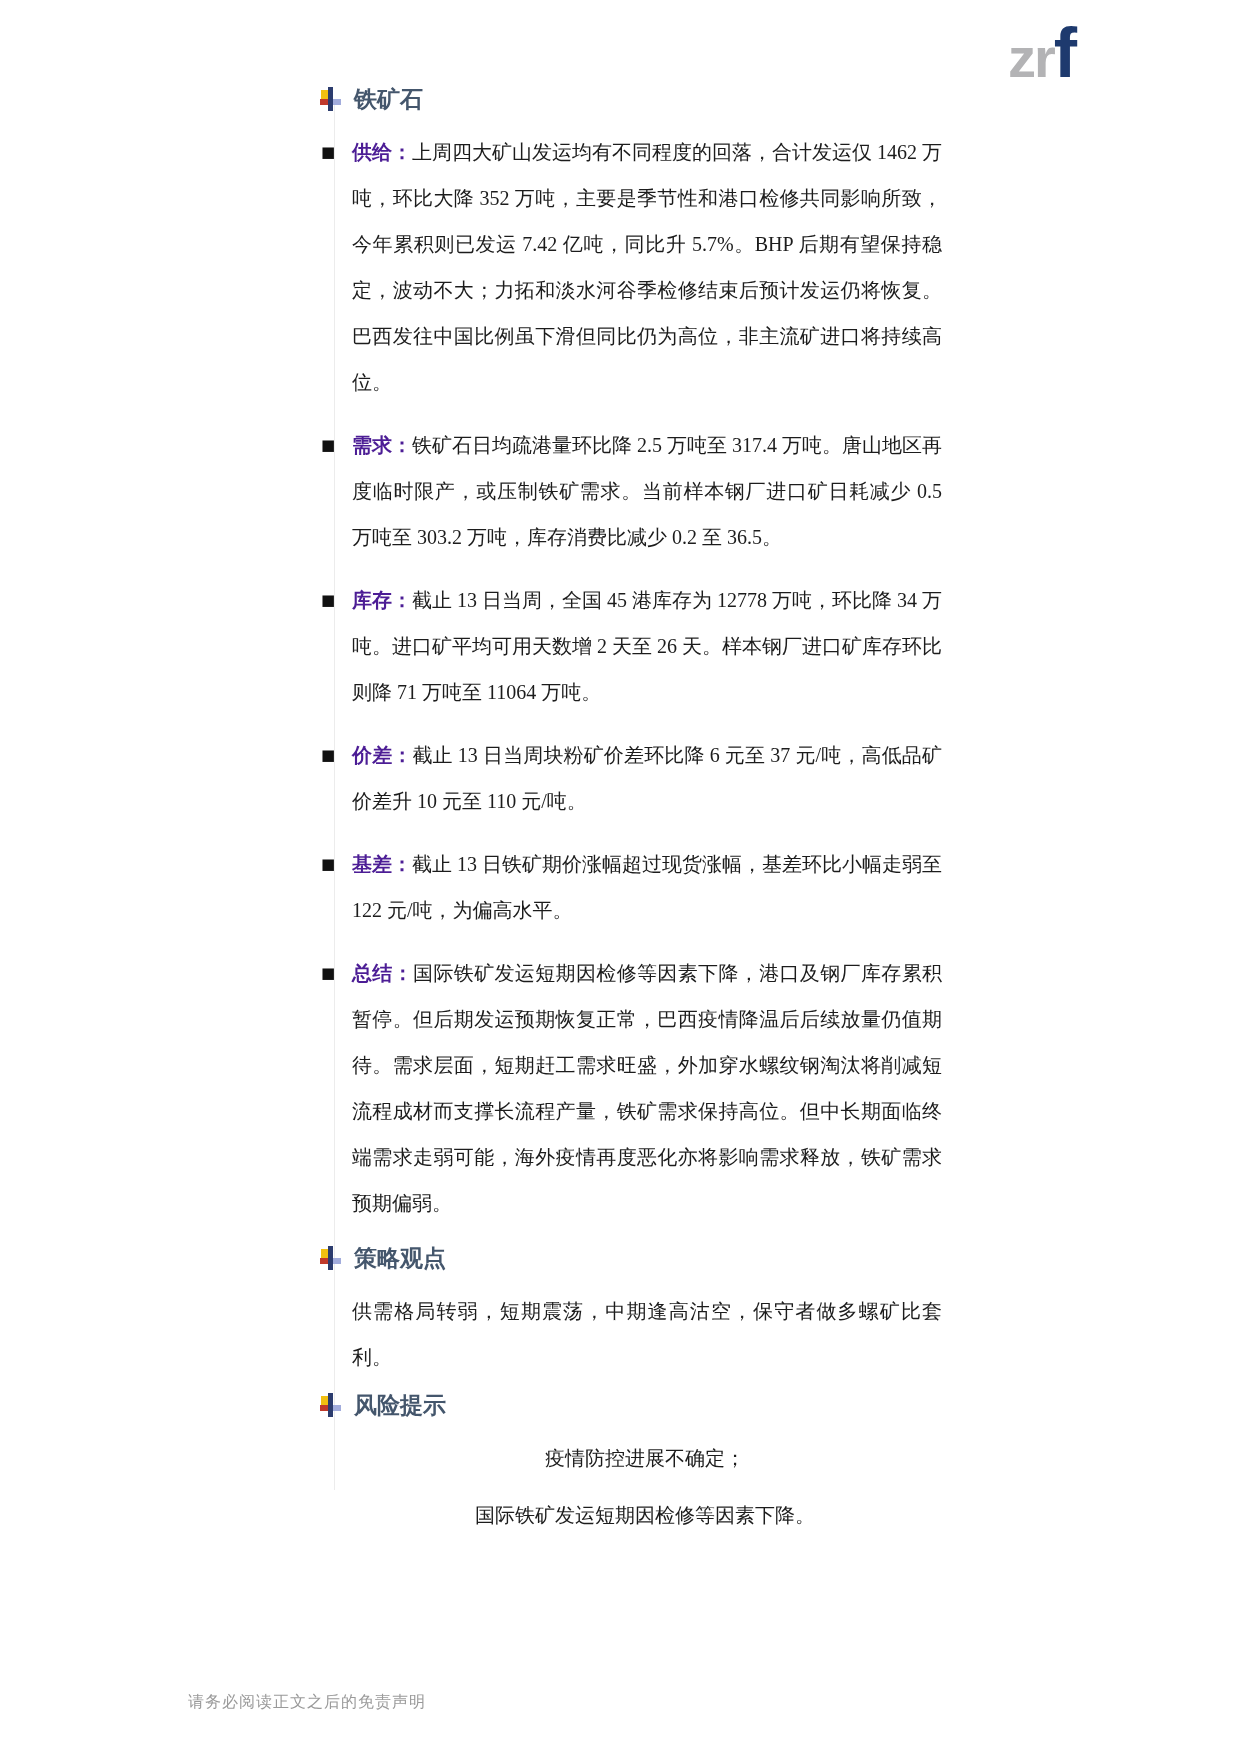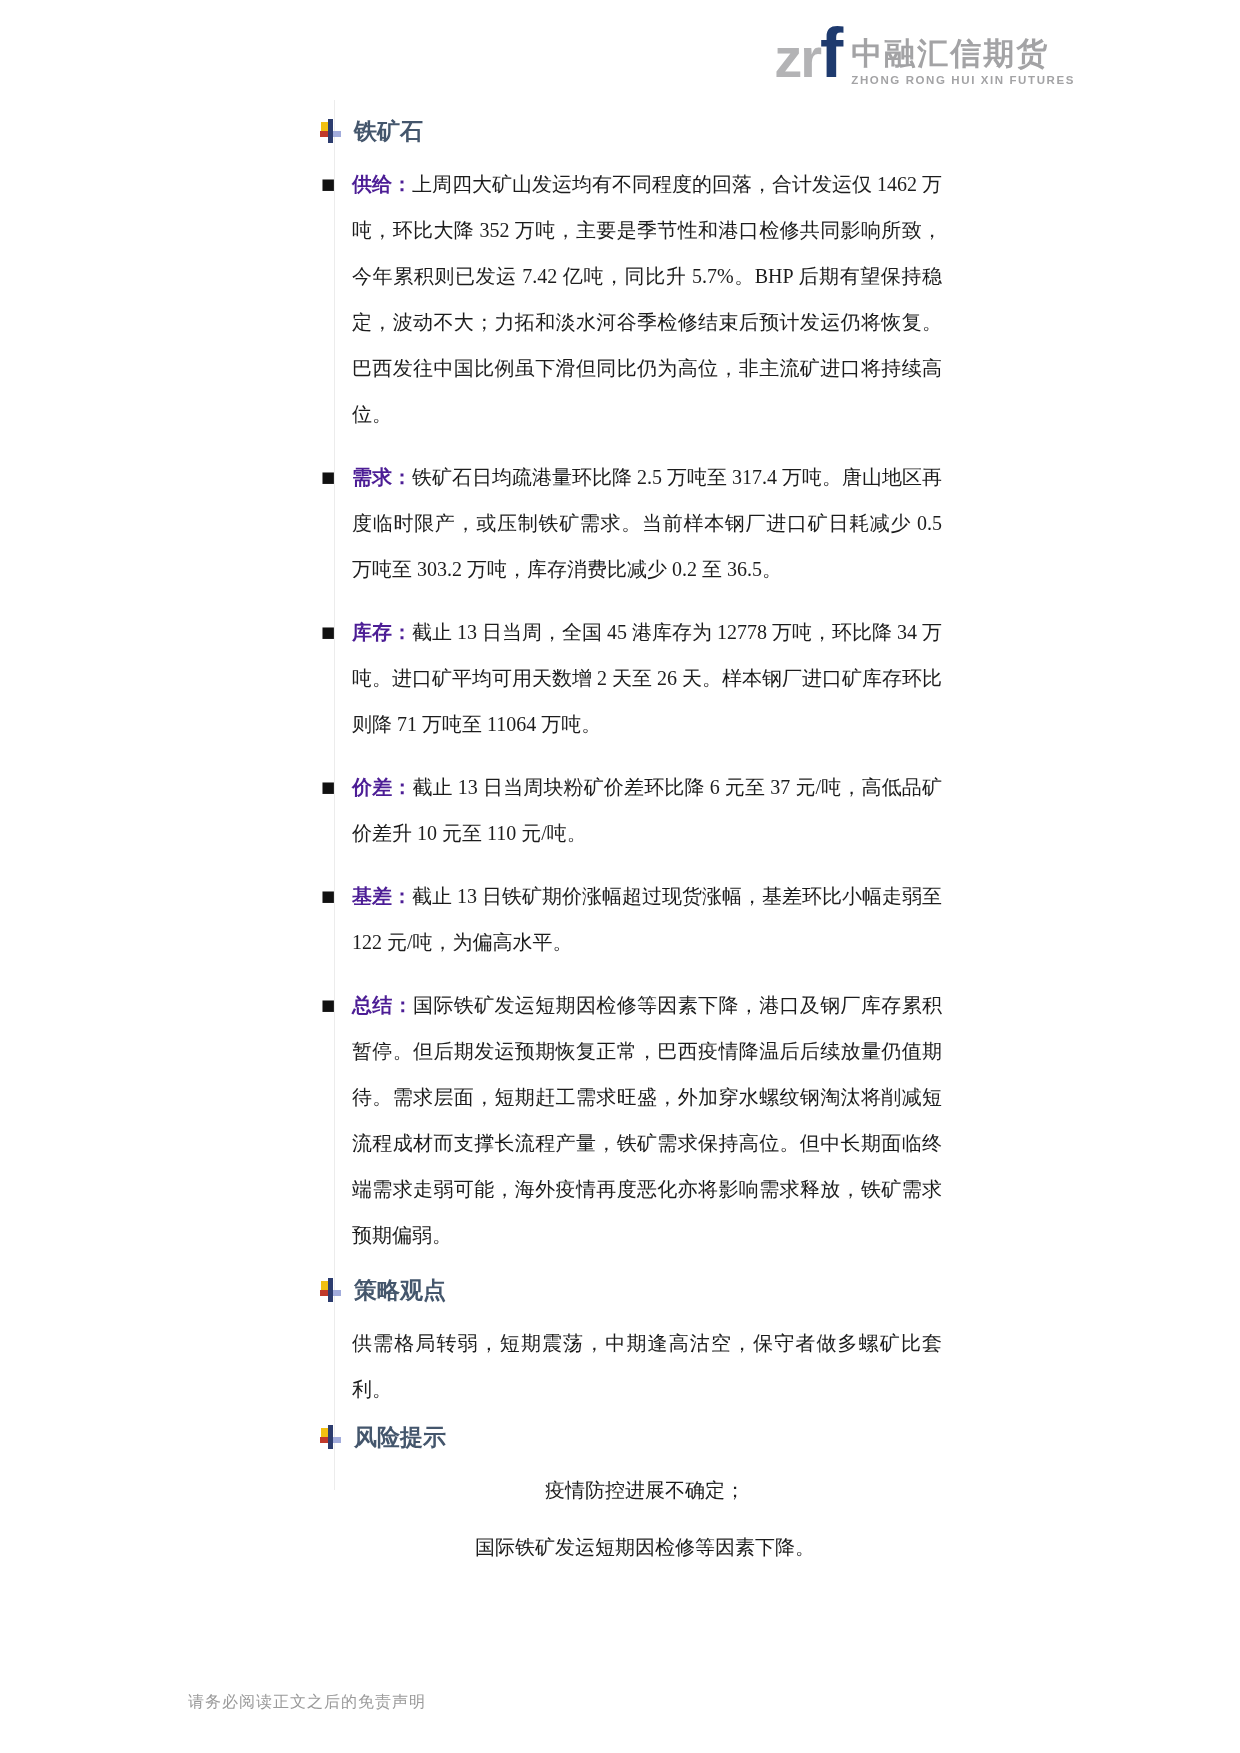--- a/index.html
+++ b/index.html
@@ -37,21 +37,21 @@
     letter-spacing:1.6px; margin-top:2px;
   }
 
   
   .frame-line {
     position:absolute; left:334px; top:100px;
     width:1px; height:1390px; background:#ececec;
   }
 
   
-  .content { position:absolute; left:320px; top:116px; width:622px; }
+  .content { position:absolute; left:320px; top:84px; width:622px; }
 
   .sec-heading {
     display:flex; align-items:center; gap:13px;
     margin:0 0 14px 0;
     font-family:"Liberation Sans","DejaVu Sans",sans-serif;
     font-weight:bold; font-size:23px; color:#44566c;
   }
 
   
   .sec-icon { position:relative; width:21px; height:26px; flex:none; }
@@ -97,24 +97,20 @@
   }
 </style>
 </head>
 <body>
 
 <div class="page">
 
   <div class="logo">
     <div class="logo-zrf">
       <span class="zr">zr</span><span class="f">f</span>
-    </div>
-    <div class="logo-names">
-      <div class="cn">中融汇信期货</div>
-      <div class="en">ZHONG RONG HUI XIN FUTURES</div>
     </div>
   </div>
 
   <div class="frame-line"></div>
 
   <div class="content">
 
     <div class="section-block">
       <h2 class="sec-heading">
         <span class="sec-icon">

